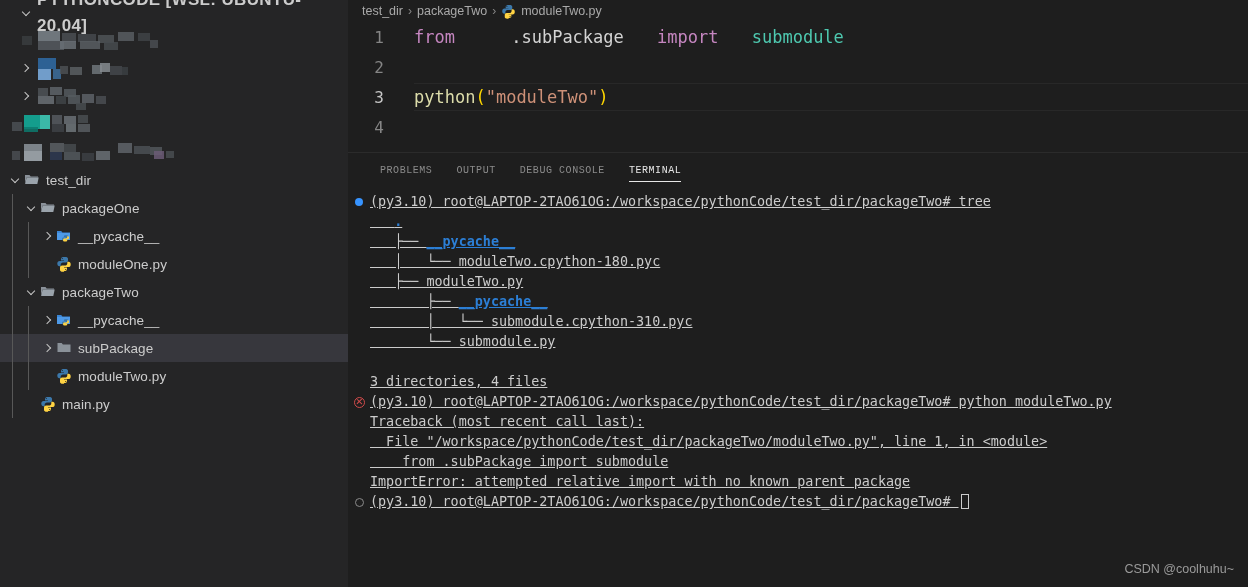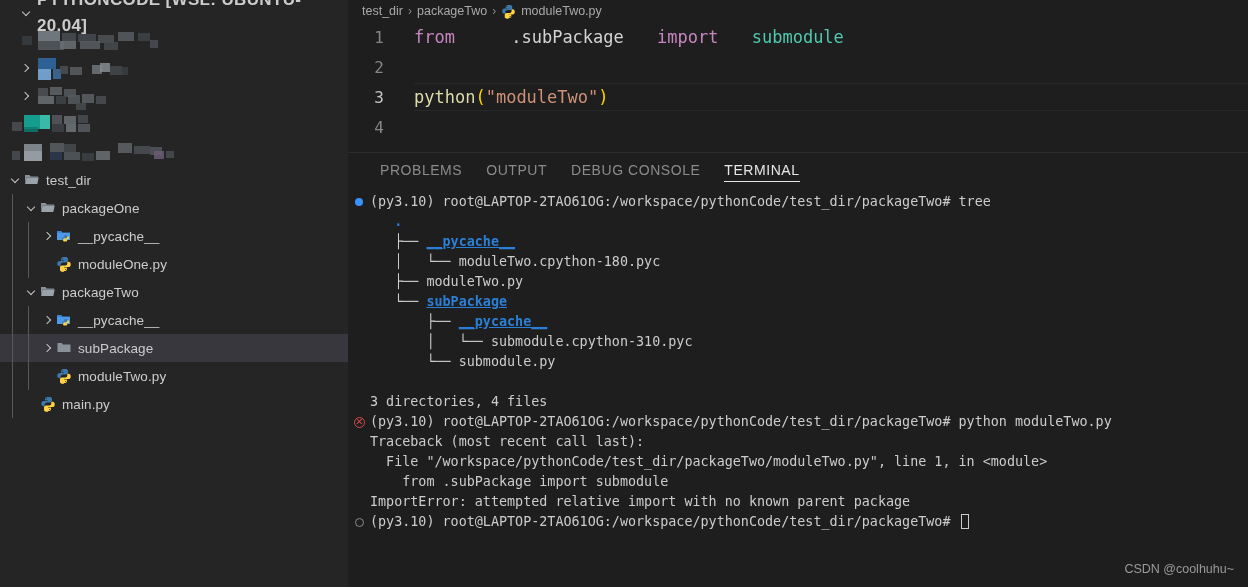--- a/index.html
+++ b/index.html
@@ -105,41 +105,41 @@
   .pn  { color:#ffd700; }
   .str { color:#ce9178; }
 
   .panel-divider { height:1px; background:#2b2b2b; }
 
   .panel-tabs {
     height:34px; display:flex; align-items:center;
     padding-left:20px; gap:0; background:#1e1e1e;
   }
   .ptab {
-    font-size:14px; letter-spacing:.55px;
+    font-size:10px; letter-spacing:.55px;
     color:#8b8b8b; padding:0 12px; height:34px;
     display:flex; align-items:center; position:relative;
-    cursor:pointer; text-transform:uppercase;
+    cursor:pointer; text-transform:uppercase;font-family:Liberation Mono, monospace;
   }
   .ptab.active { color:#e7e7e7; }
   .ptab.active::after {
     content:""; position:absolute;
     left:12px; right:12px; bottom:5px; height:1px;
     background:#e7e7e7;
   }
 
   .terminal {
     flex:1; position:relative; overflow:hidden;
     font-family:"DejaVu Sans Mono", monospace;
     font-size:13.4px; line-height:20px;
     color:#cccccc; padding-top:5px;
   }
   .tline { height:20px; display:flex; align-items:center; white-space:pre; }
   .tline .mark { width:22px; flex:0 0 22px; display:flex; justify-content:center; align-items:center; }
-  .tline .content { white-space:pre; }
+  .tline .content { white-space:pre;text-decoration:underline; }
   .mk-blue { width:8px; height:8px; border-radius:50%; background:#3794ff; display:block; }
   .mk-err {
     width:11px; height:11px; border-radius:50%;
     border:1.4px solid #d14b4b; position:relative; display:block;
   }
   .mk-err::before, .mk-err::after {
     content:""; position:absolute; left:1px; top:3.5px;
     width:6.5px; height:1.2px; background:#d14b4b;
   }
   .mk-err::before { transform:rotate(45deg); }
@@ -387,21 +387,20 @@
         <div class="ptab active">TERMINAL</div>
       </div>
 
     <div class="terminal">
       <div id="term">
           <div class="tline"><span class="mark"><span class="mk-blue"></span></span><span class="content"><span class="">(py3.10) root@LAPTOP-2TAO61OG:/workspace/pythonCode/test_dir/packageTwo# tree</span></span></div>
           <div class="tline"><span class="mark"></span><span class="content"><span class="">   </span><span class="t-dir-plain">.</span></span></div>
           <div class="tline"><span class="mark"></span><span class="content"><span class="">   ├── </span><span class="t-dir">__pycache__</span></span></div>
           <div class="tline"><span class="mark"></span><span class="content"><span class="">   │   └── moduleTwo.cpython-180.pyc</span></span></div>
           <div class="tline"><span class="mark"></span><span class="content"><span class="">   ├── moduleTwo.py</span></span></div>
-          <div class="tline"><span class="mark"></span><span class="content"><span class="">   └── </span><span class="t-dir">subPackage</span></span></div>
           <div class="tline"><span class="mark"></span><span class="content"><span class="">       ├── </span><span class="t-dir">__pycache__</span></span></div>
           <div class="tline"><span class="mark"></span><span class="content"><span class="">       │   └── submodule.cpython-310.pyc</span></span></div>
           <div class="tline"><span class="mark"></span><span class="content"><span class="">       └── submodule.py</span></span></div>
           <div class="tline"><span class="mark"></span><span class="content"><span class=""></span></span></div>
           <div class="tline"><span class="mark"></span><span class="content"><span class="">3 directories, 4 files</span></span></div>
           <div class="tline"><span class="mark"><span class="mk-err"></span></span><span class="content"><span class="">(py3.10) root@LAPTOP-2TAO61OG:/workspace/pythonCode/test_dir/packageTwo# python moduleTwo.py</span></span></div>
           <div class="tline"><span class="mark"></span><span class="content"><span class="">Traceback (most recent call last):</span></span></div>
           <div class="tline"><span class="mark"></span><span class="content"><span class="">  File "/workspace/pythonCode/test_dir/packageTwo/moduleTwo.py", line 1, in &lt;module&gt;</span></span></div>
           <div class="tline"><span class="mark"></span><span class="content"><span class="">    from .subPackage import submodule</span></span></div>
           <div class="tline"><span class="mark"></span><span class="content"><span class="">ImportError: attempted relative import with no known parent package</span></span></div>

